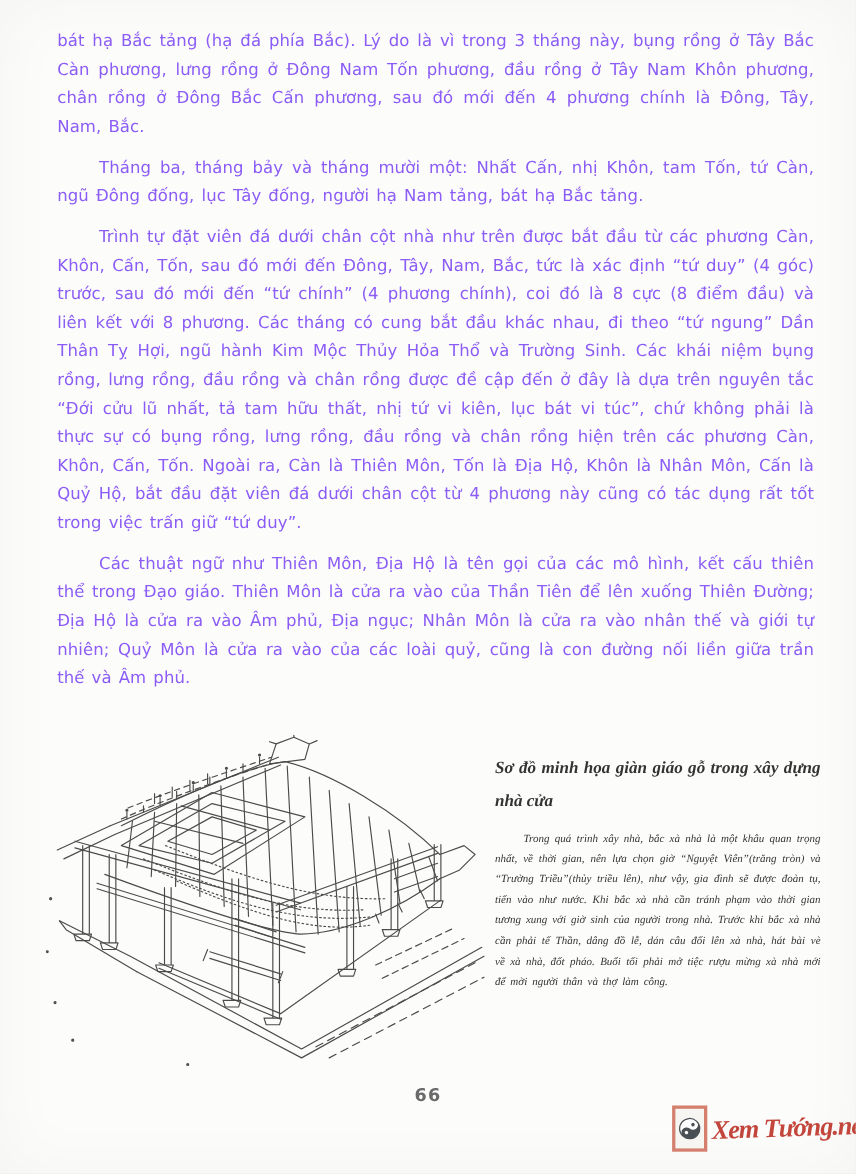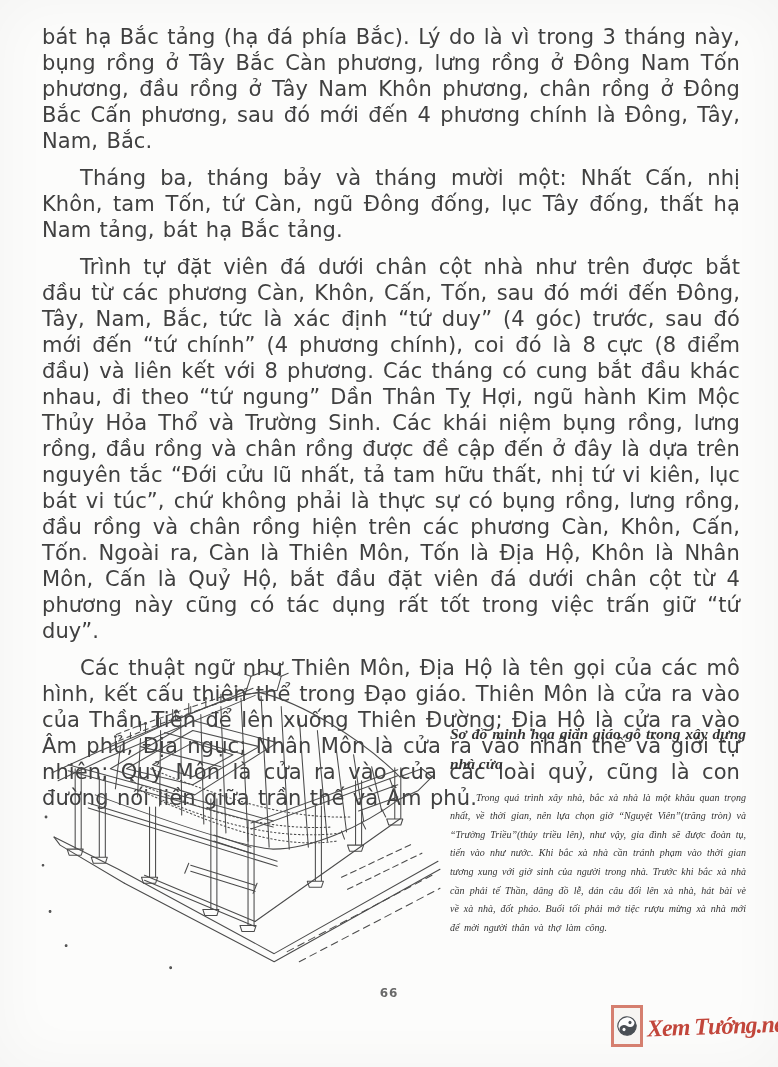--- a/index.html
+++ b/index.html
@@ -10,32 +10,32 @@
     margin:0 auto;
     background:#fcfcfb;
     overflow:hidden;
     box-shadow:inset 0 0 60px rgba(0,0,0,0.035);
     color:#4f4f4f;
   }
   .textcol{
     position:absolute;left:42px;top:24px;width:698px;
   }
   .para{
-    margin:0 0 11px 0;
-    font-size:21px;
+    margin:0 0 11px 10px;
+    font-size:15px;
     line-height:26px;
     text-align:justify;
     letter-spacing:.1px;
     word-spacing:1.5px;
-    color:#404040;
+    color:#8b5cf6;
   }
   .para.indent{text-indent:38px;}
   .figure{
     position:absolute;left:40px;top:668px;width:706px;
-    display:flex;gap:8px;align-items:center;
+    display:flex;gap:8px;
   }
   .illustration-wrap{width:402px;height:304px;flex:0 0 auto;}
   .caption{
     width:296px;flex:0 0 auto;
     font-family:"Liberation Serif",serif;
     color:#333;
     padding-top:16px;
   }
   .caption-title{
     font-weight:bold;font-style:italic;
@@ -47,21 +47,21 @@
     font-style:italic;
     font-size:10px;line-height:18.6px;
     text-align:justify;
     text-indent:26px;
     margin:0;
     word-spacing:2px;
   }
   .page-number{
     position:absolute;left:0;top:986px;width:778px;
     text-align:center;
-    font-size:12px;font-weight:bold;color:#6a6a6a;
+    font-size:16px;font-weight:bold;color:#6a6a6a;
     letter-spacing:1px;
   }
   .watermark{
     position:absolute;left:611px;top:1005px;
     display:flex;align-items:center;gap:4px;
   }
   .wm-logo{
     width:26px;height:36px;
     border:3px solid #d57f6f;
     background:#f7f5f2;
@@ -77,21 +77,21 @@
     transform:rotate(-2deg);
   }
 </style>
 </head>
 <body>
 
 <div class="page">
 
   <div class="textcol">
     <p class="para">bát hạ Bắc tảng (hạ đá phía Bắc). Lý do là vì trong 3 tháng này, bụng rồng ở Tây Bắc Càn phương, lưng rồng ở Đông Nam Tốn phương, đầu rồng ở Tây Nam Khôn phương, chân rồng ở Đông Bắc Cấn phương, sau đó mới đến 4 phương chính là Đông, Tây, Nam, Bắc.</p>
-    <p class="para indent">Tháng ba, tháng bảy và tháng mười một: Nhất Cấn, nhị Khôn, tam Tốn, tứ Càn, ngũ Đông đống, lục Tây đống, thất hạ Nam tảng, bát hạ Bắc tảng.</p>
+    <p class="para indent">Tháng ba, tháng bảy và tháng mười một: Nhất Cấn, nhị Khôn, tam Tốn, tứ Càn, ngũ Đông đống, lục Tây đống, người hạ Nam tảng, bát hạ Bắc tảng.</p>
     <p class="para indent">Trình tự đặt viên đá dưới chân cột nhà như trên được bắt đầu từ các phương Càn, Khôn, Cấn, Tốn, sau đó mới đến Đông, Tây, Nam, Bắc, tức là xác định “tứ duy” (4 góc) trước, sau đó mới đến “tứ chính” (4 phương chính), coi đó là 8 cực (8 điểm đầu) và liên kết với 8 phương. Các tháng có cung bắt đầu khác nhau, đi theo “tứ ngung” Dần Thân Tỵ Hợi, ngũ hành Kim Mộc Thủy Hỏa Thổ và Trường Sinh. Các khái niệm bụng rồng, lưng rồng, đầu rồng và chân rồng được đề cập đến ở đây là dựa trên nguyên tắc “Đới cửu lũ nhất, tả tam hữu thất, nhị tứ vi kiên, lục bát vi túc”, chứ không phải là thực sự có bụng rồng, lưng rồng, đầu rồng và chân rồng hiện trên các phương Càn, Khôn, Cấn, Tốn. Ngoài ra, Càn là Thiên Môn, Tốn là Địa Hộ, Khôn là Nhân Môn, Cấn là Quỷ Hộ, bắt đầu đặt viên đá dưới chân cột từ 4 phương này cũng có tác dụng rất tốt trong việc trấn giữ “tứ duy”.</p>
     <p class="para indent">Các thuật ngữ như Thiên Môn, Địa Hộ là tên gọi của các mô hình, kết cấu thiên thể trong Đạo giáo. Thiên Môn là cửa ra vào của Thần Tiên để lên xuống Thiên Đường; Địa Hộ là cửa ra vào Âm phủ, Địa ngục; Nhân Môn là cửa ra vào nhân thế và giới tự nhiên; Quỷ Môn là cửa ra vào của các loài quỷ, cũng là con đường nối liền giữa trần thế và Âm phủ.</p>
   </div>
 
   <div class="figure">
     <div class="illustration-wrap">
       <svg viewBox="0 0 400 302" width="402" height="304" xmlns="http://www.w3.org/2000/svg">
         <g stroke="#4b4b4b" stroke-width="1.05" fill="none" stroke-linecap="round" stroke-linejoin="round">
 
           <path d="M60,82 L12,104"></path>

